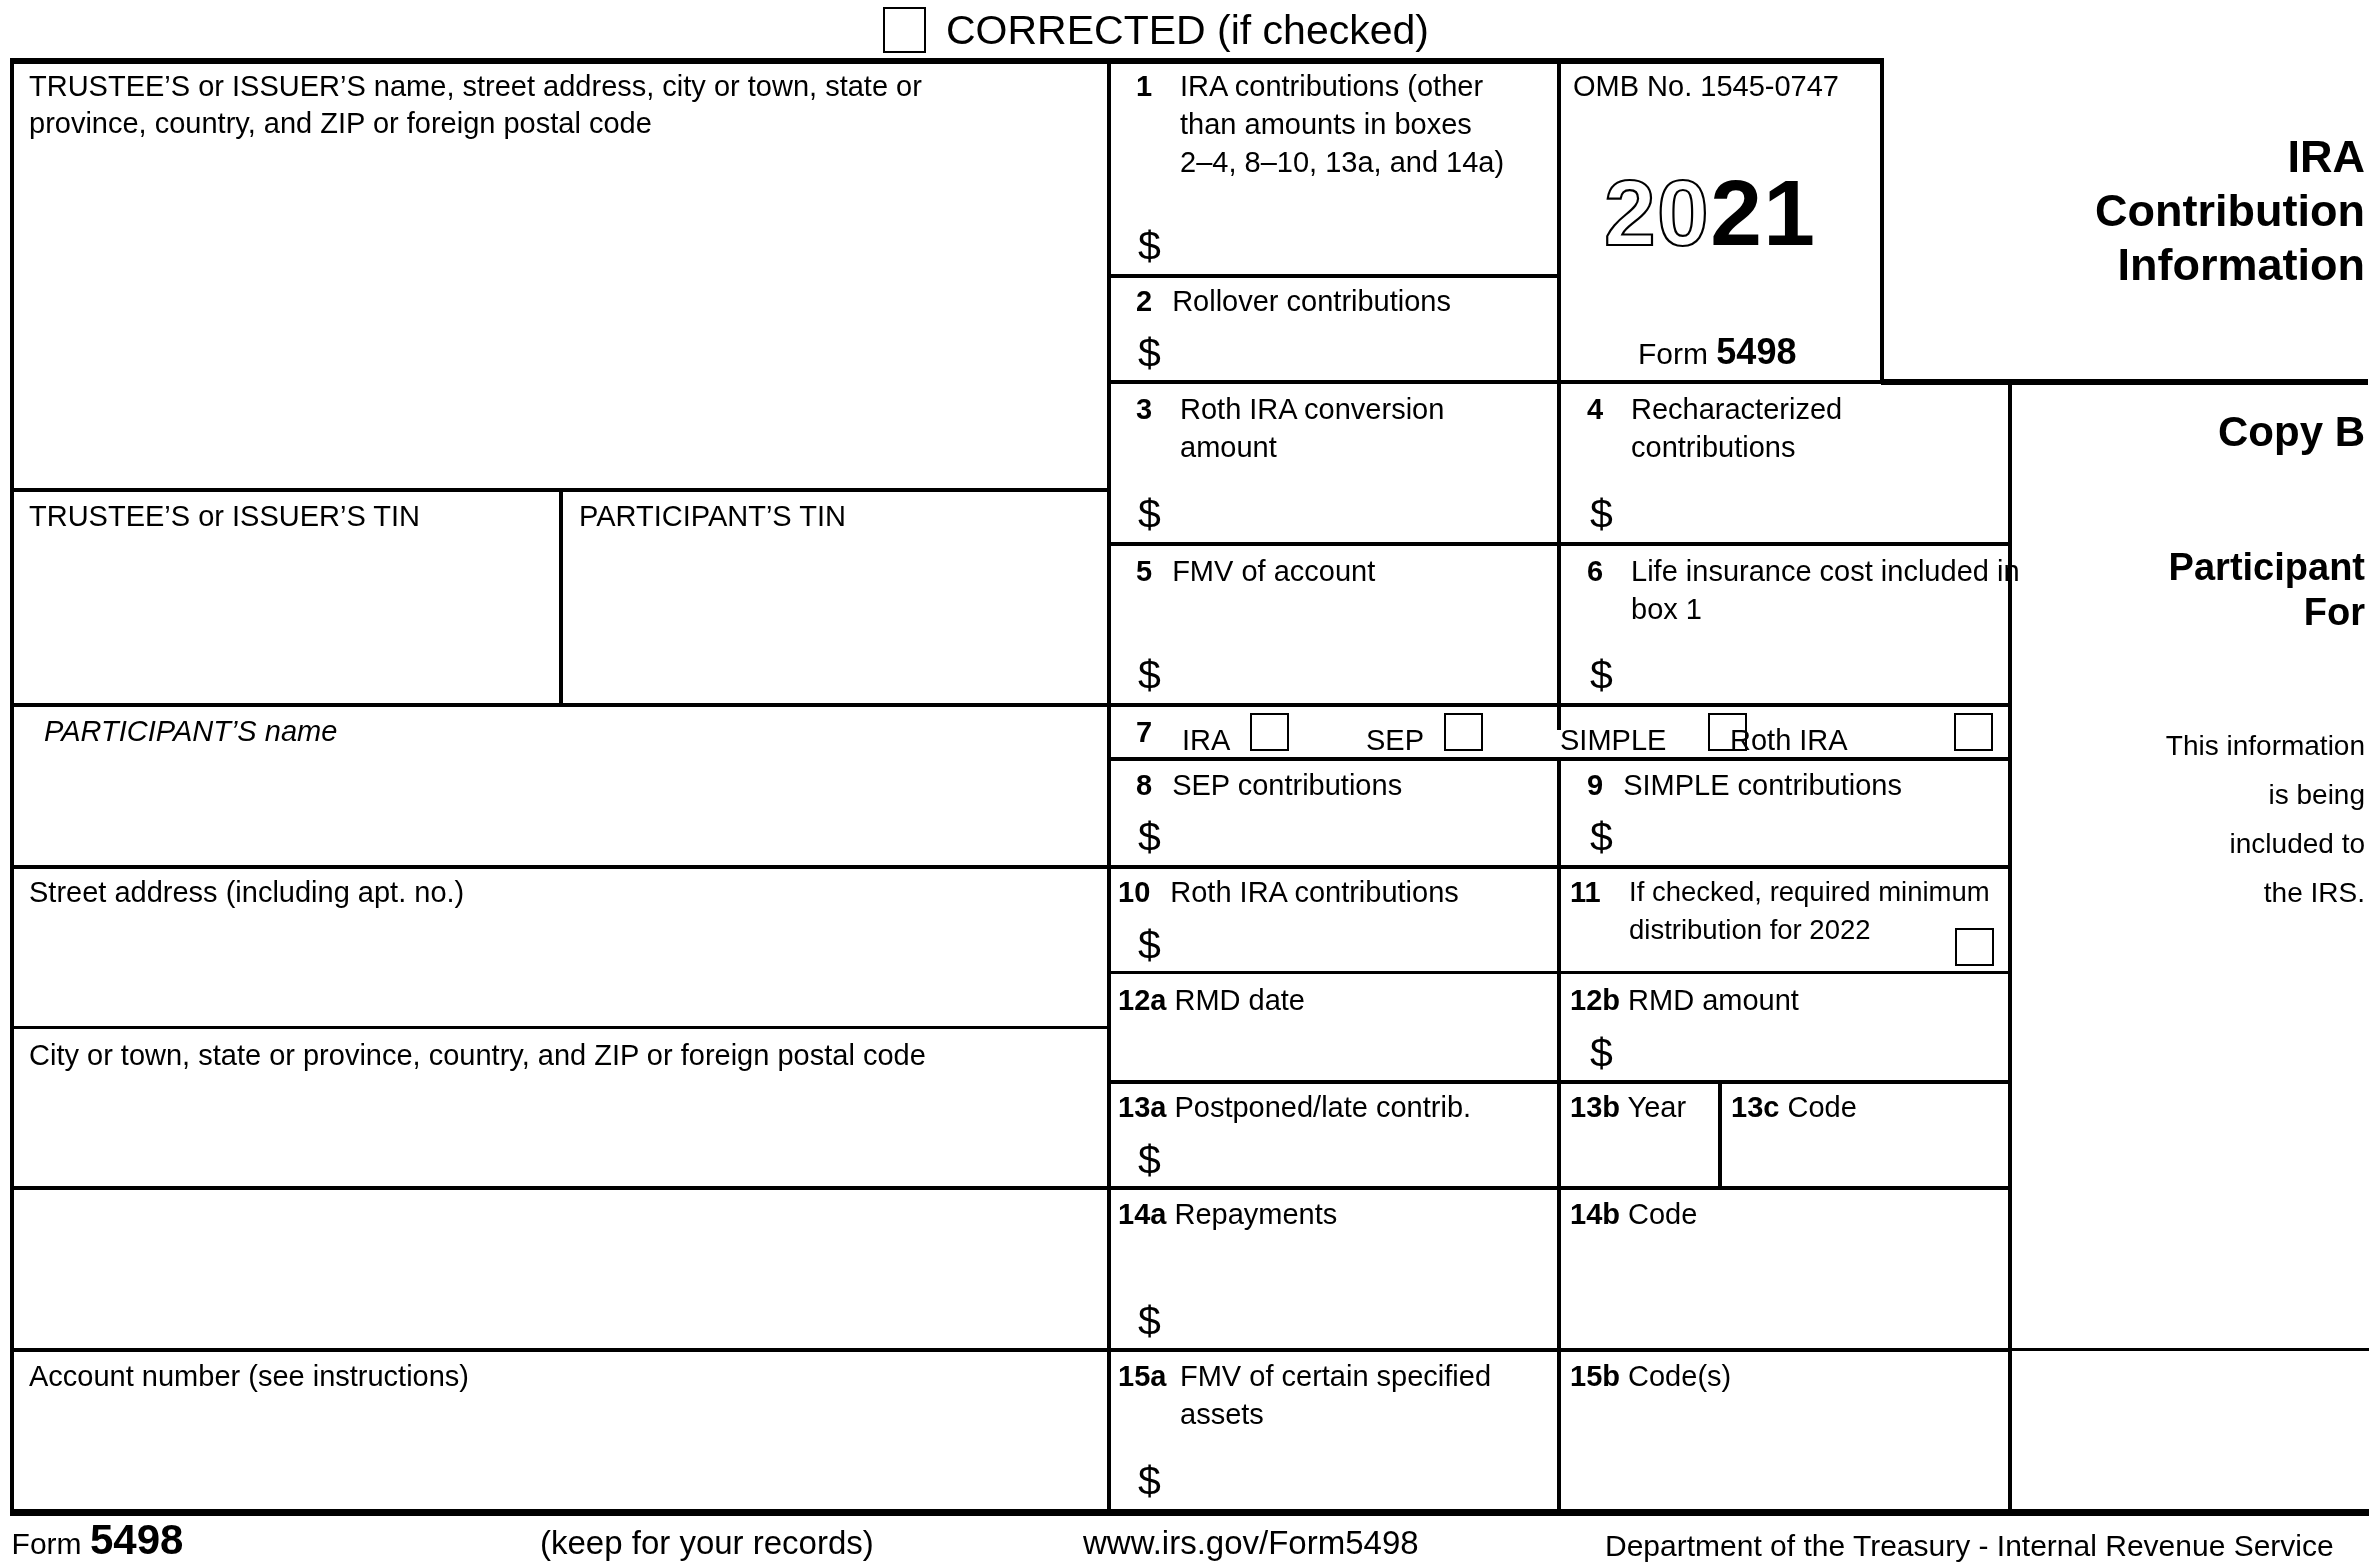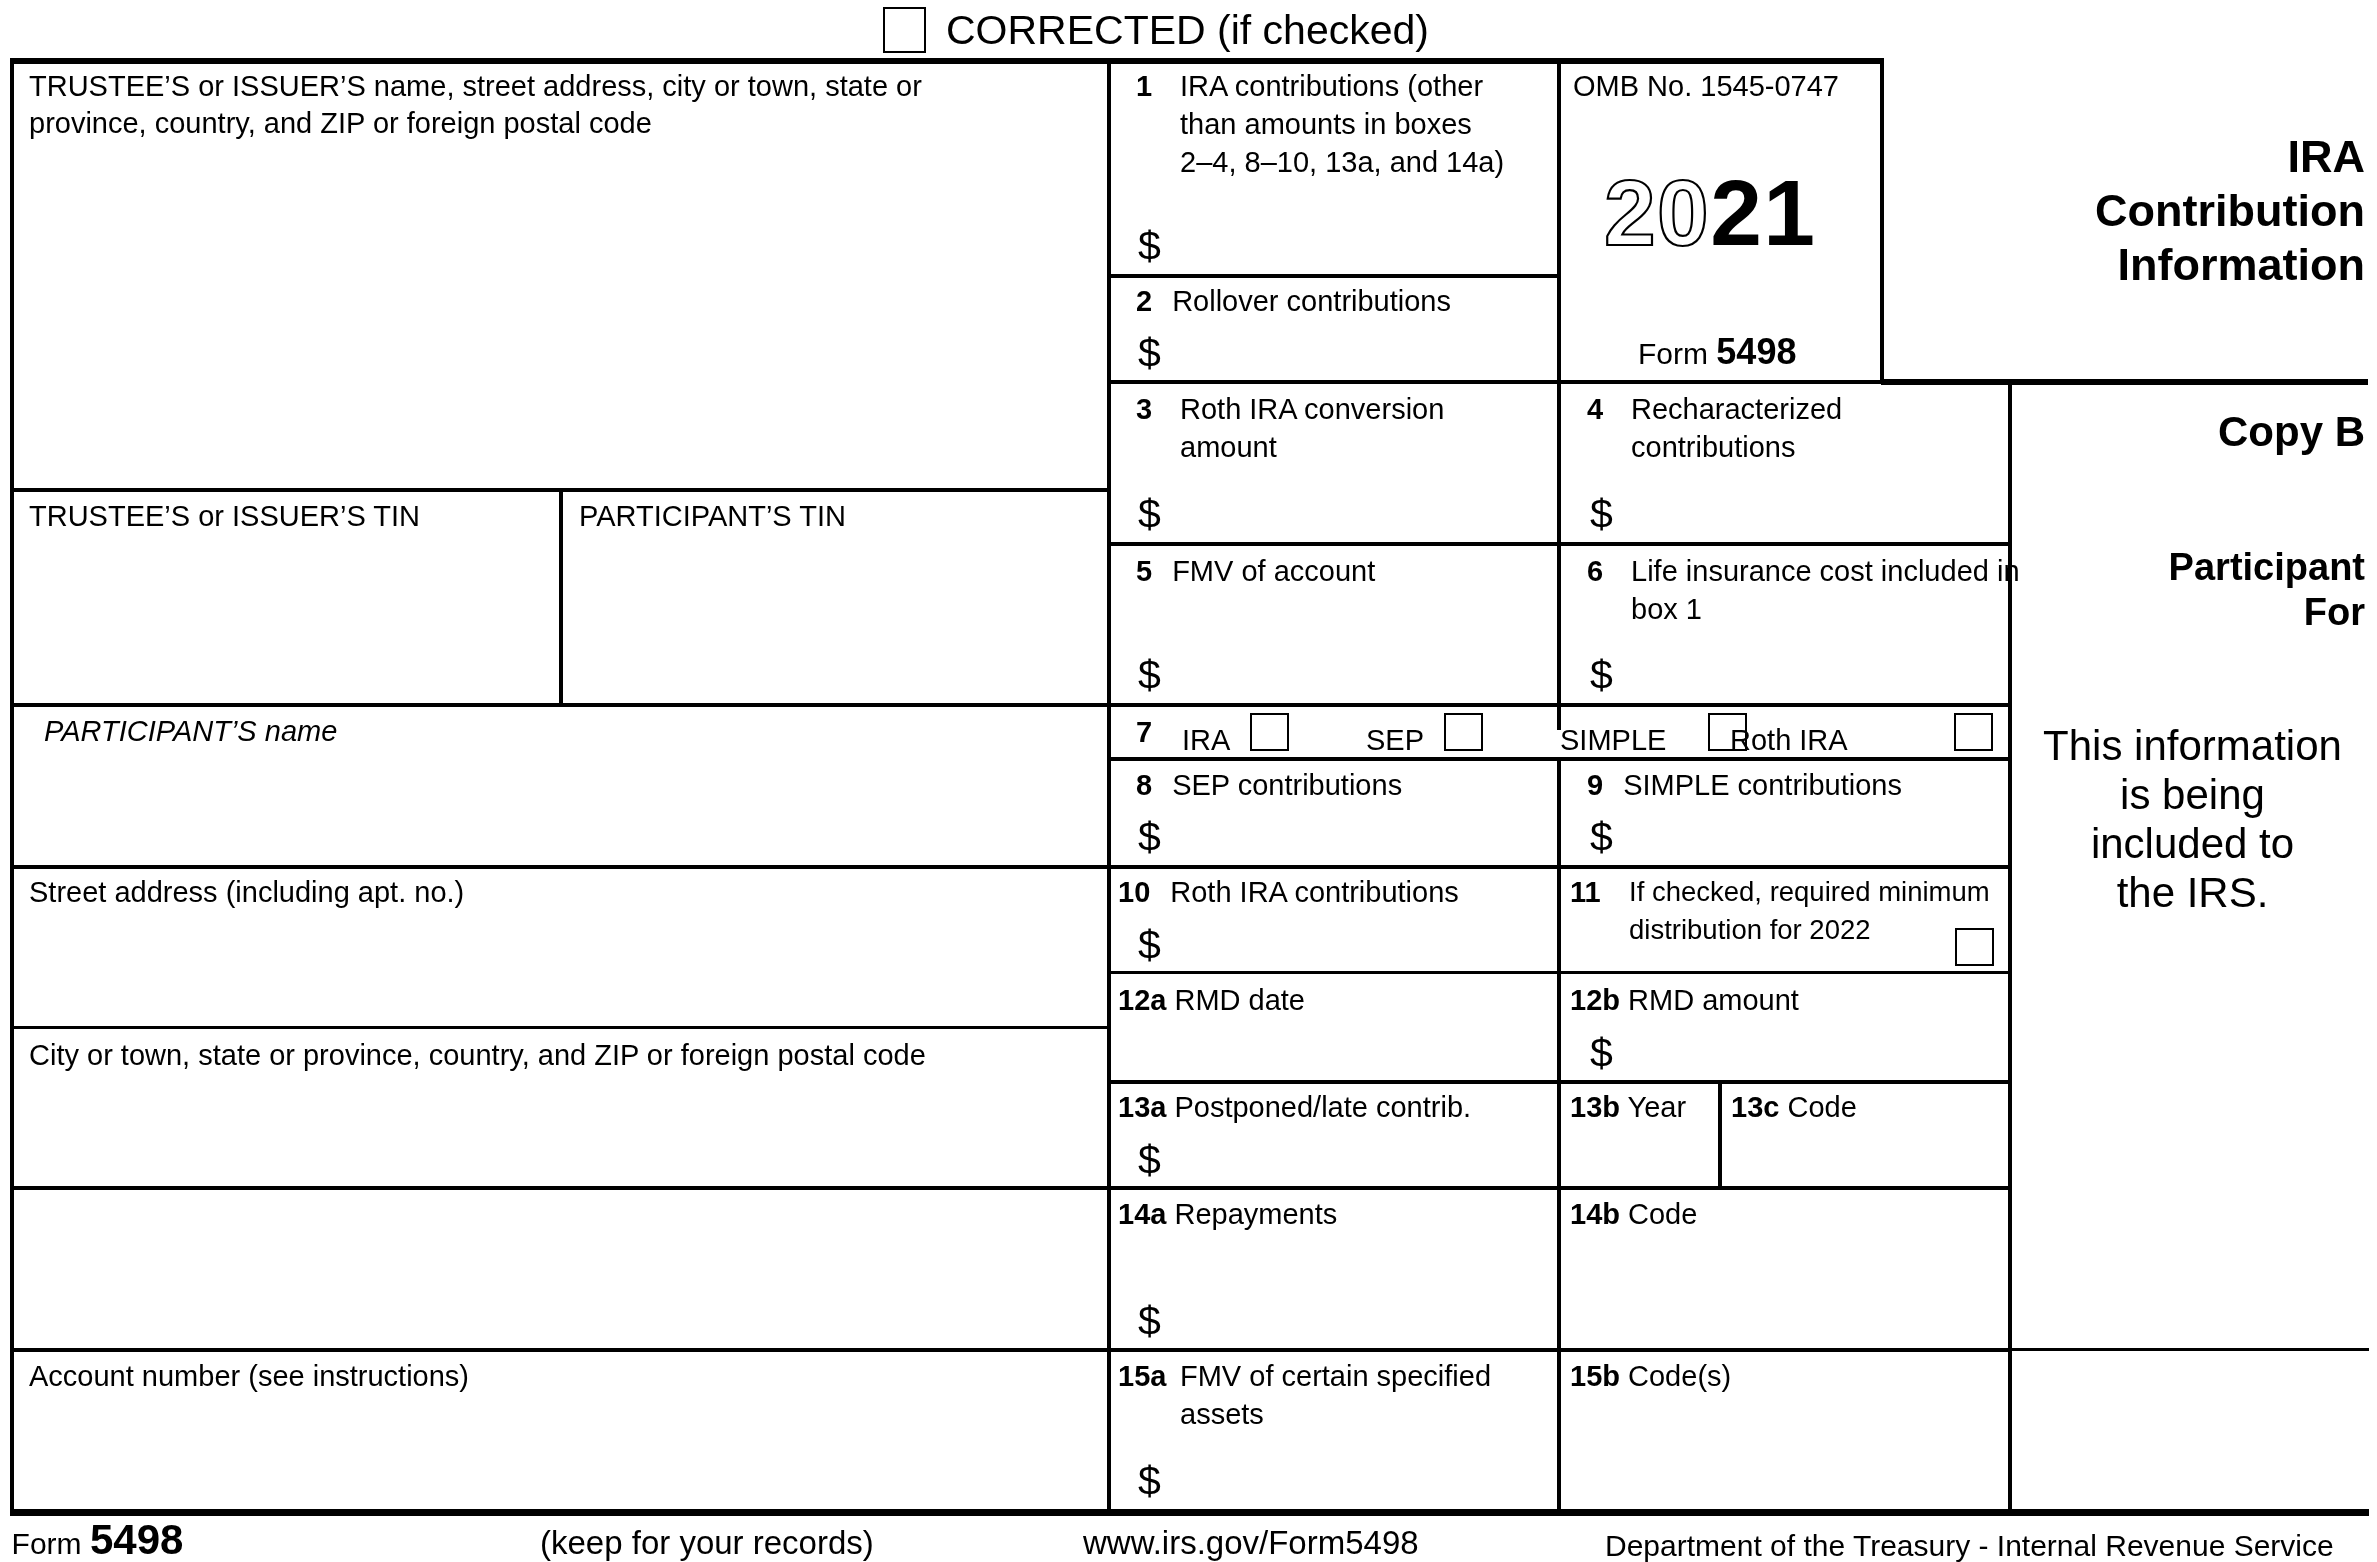--- a/index.html
+++ b/index.html
@@ -130,21 +130,21 @@
   <div>Life insurance cost included in</div>
     <div>box 1</div>
 </div>
 <div class="dollar" style="left:1590px;top:655px;">$</div>
 <div class="field" style="left:1625px;top:637px;width:377px;height:64px;"></div>
 
 <div class="abs right" style="left:2020px;top:545px;width:345px;font-size:38px;line-height:45px;font-weight:bold;">
   <div>Participant</div>
     <div>For</div>
 </div>
-<div class="abs right" style="left:2020px;top:721px;width:345px;font-size:42px;line-height:49px;text-align:center;">
+<div class="abs right" style="left:2020px;top:721px;width:345px;font-size:28px;line-height:49px;">
   <div>This information</div>
     <div>is being</div>
     <div>included to</div>
     <div>the IRS.</div>
 </div>
 
 <div class="lbl" style="left:1136px;top:713px;"><span class="num">7</span></div>
 <div class="lbl" style="left:1182px;top:721px;">IRA</div>
 <div class="cb" style="left:1250px;top:713px;width:39px;height:38px;"></div>
 <div class="lbl" style="left:1366px;top:721px;">SEP</div>

